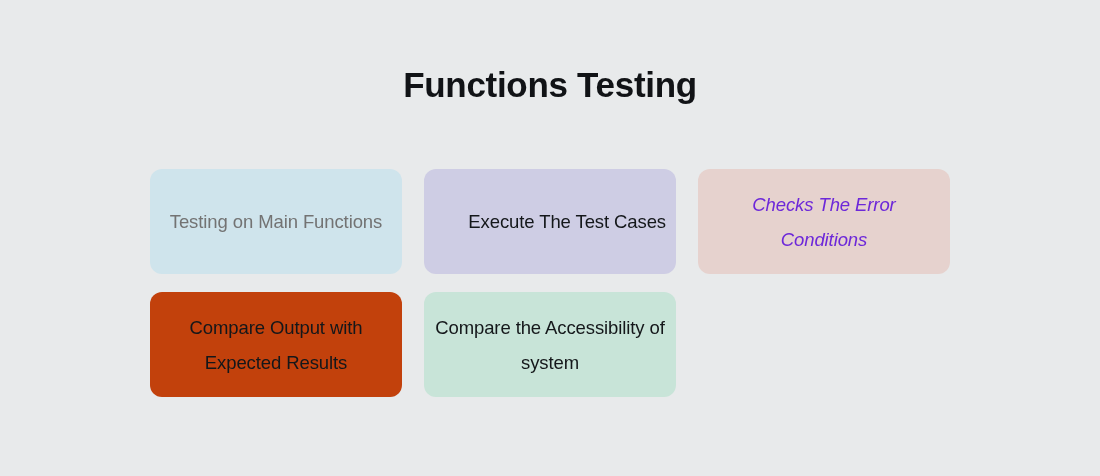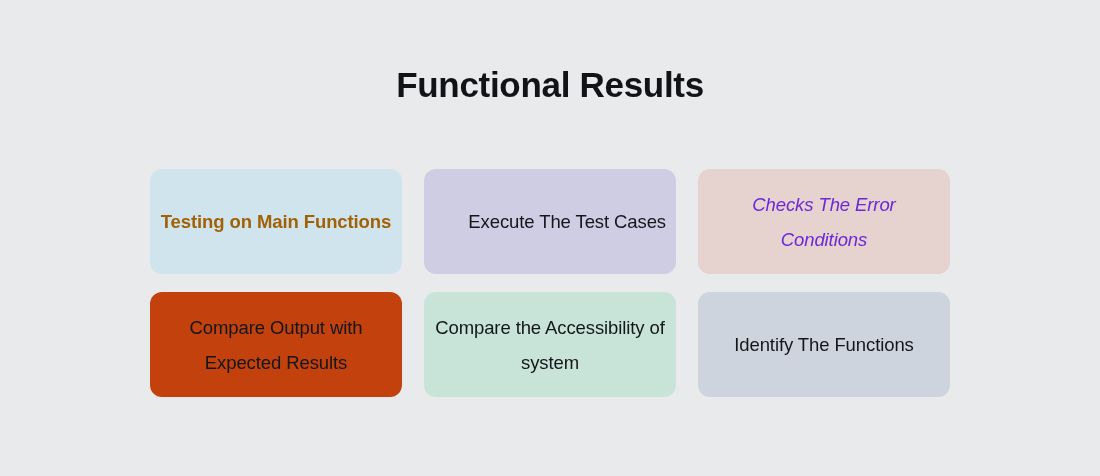--- a/index.html
+++ b/index.html
@@ -57,42 +57,39 @@
     color: #14171a;
     line-height: 35px;
     letter-spacing: -0.1px;
   }
 </style>
 </head>
 <body style="background: rgb(232, 234, 235);">
 
 <div class="infographic">
 
-  <div class="page-title" style="color: rgb(17, 19, 22);">Functional Results</div>
+  <div class="page-title" style="color: rgb(17, 19, 22);">Functions Testing</div>
 
   <div class="card-grid">
 
     <div class="card" style="background: rgb(207, 228, 236);">
-      <span class="card-label" style="color: #a16207; font-weight: bold;">Testing on Main Functions</span>
+      <span class="card-label" style="color: #737373;">Testing on Main Functions</span>
     </div>
 
     <div class="card" style="background: rgb(206, 205, 228); justify-content: flex-end;">
       <span class="card-label" style="color: rgb(20, 23, 26);">Execute The Test Cases</span>
     </div>
 
     <div class="card" style="background: rgb(230, 210, 206);">
       <span class="card-label" style="color: #6d28d9; font-style: italic;">Checks The Error Conditions</span>
     </div>
 
     <div class="card" style="background: #c2410c;">
       <span class="card-label" style="color: rgb(20, 23, 26);">Compare Output with Expected Results</span>
     </div>
 
     <div class="card" style="background: rgb(200, 228, 216);">
       <span class="card-label" style="color: rgb(20, 23, 26);">Compare the Accessibility of system</span>
     </div>
 
-    <div class="card" style="background: rgb(206, 212, 222);">
-      <span class="card-label" style="color: rgb(20, 23, 26);">Identify The Functions</span>
-    </div>
 
   </div>
 </div>
 
 </body></html>

